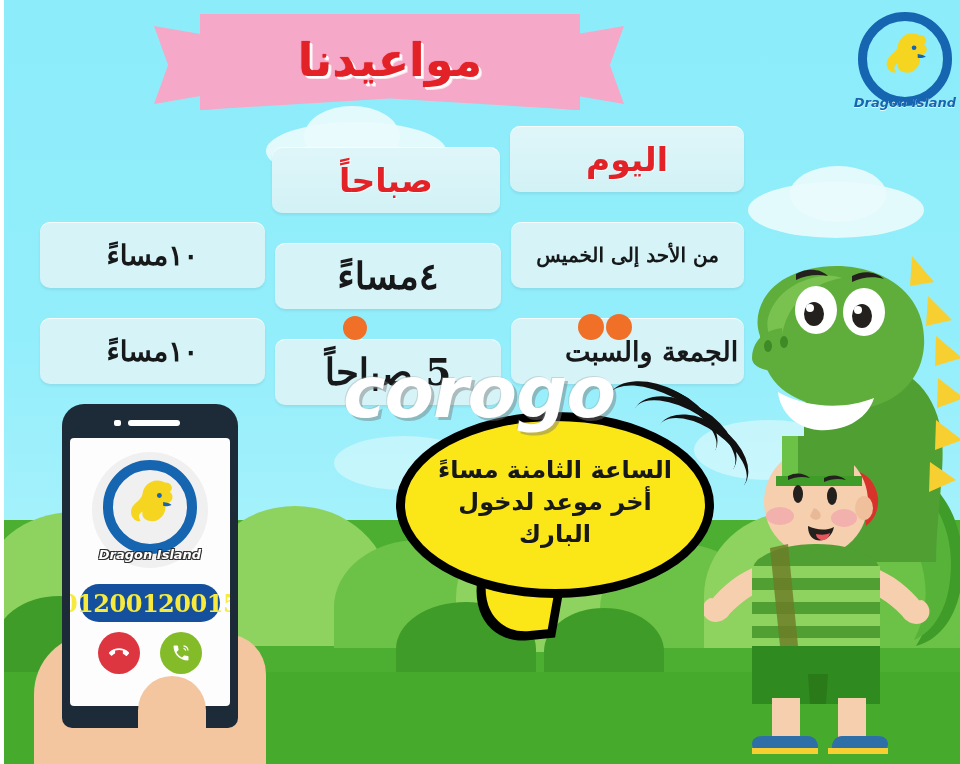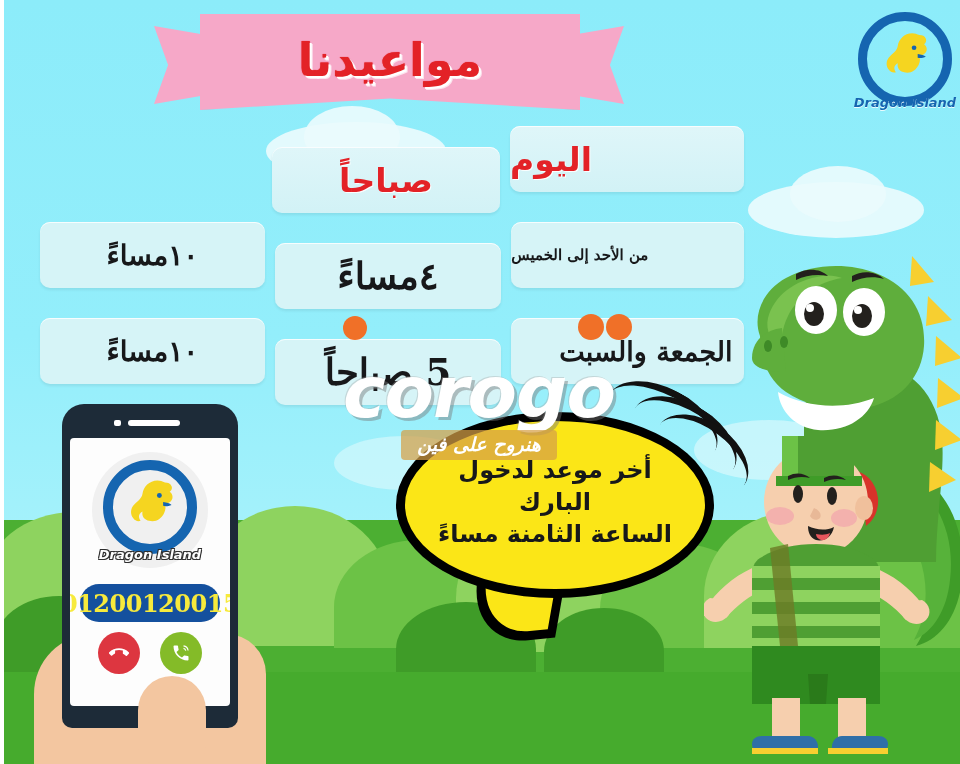--- a/index.html
+++ b/index.html
@@ -110,40 +110,40 @@
     border-radius: 10px;
     height: 66px;
     display: flex;
     align-items: center;
     justify-content: center;
     box-shadow: 0 2px 3px rgba(0,0,0,.07), inset 0 1px 0 rgba(255,255,255,.8);
     direction: rtl;
     overflow: hidden;
     text-align: center;
   }
-  .cell.day  { width: 234px; justify-content: flex-end; }
+  .cell.day  { width: 234px; }
   .cell.morn { width: 228px; margin-top: 21px; }
   .cell.eve  { width: 226px; }
 
   .hrow .cell {
     background: linear-gradient(180deg,#dff6f9 0%, #d2f2f6 100%);
   }
   .hrow .cell span {
     color: #e32227;
     font-size: 33px;
     font-weight: bold;
     text-shadow: 1px 1px 0 rgba(255,255,255,.9);
   }
   .brow .cell span {
     color: #17181a;
     font-size: 28px;
     font-weight: bold;
     font-family: "DejaVu Serif", "Liberation Serif", serif;
   }
-  .brow .cell.day span { font-size: 15px; }
+  .brow .cell.day span { font-size: 20px; }
   .brow2 .cell.day span { font-size: 27px; margin-left: 48px; }
   .brow .cell.morn span { font-size: 37px; }
 
   
   .watermark {
     position: absolute;
     left: 300px; top: 358px;
     width: 350px;
     text-align: center;
     pointer-events: none;
@@ -487,28 +487,27 @@
   <div class="wm-dot" style="left:574px; top:314px; width:26px; height:26px;"></div>
   <div class="wm-dot" style="left:339px; top:316px; width:24px; height:24px;"></div>
 
   <div class="speed-line sl1"></div>
   <div class="speed-line sl2"></div>
   <div class="speed-line sl3"></div>
 
   <div class="bubble-tail"></div>
   <div class="bubble">
     <div class="bubble-text">
+      <div>الساعة الثامنة مساءً</div>
       <div>أخر موعد لدخول البارك</div>
-      <div>الساعة الثامنة مساءً</div>
     </div>
   </div>
 
   <div class="watermark">
     <div class="wm-logo">corogo</div>
-    <div class="wm-tag">هنروح على فين</div>
   </div>
 
   <div class="dino">
     <svg viewBox="0 0 212 430" width="212" height="430" aria-hidden="true">
 
       <path fill="#3f9c28" d="M150 250c40 10 66 58 60 112-4 36-22 60-46 66 18-28 20-62 8-94-10-26-28-44-48-56z"></path>
       <path fill="#57b23a" d="M146 258c36 12 58 56 52 104-3 30-17 52-36 60 14-26 15-56 5-84-9-24-21-42-36-54z"></path>
 
       <path fill="#4f9f33" d="M52 190c0 0 10-40 56-44 48-4 78 30 82 74 3 34-6 80-6 124H52z"></path>
 

